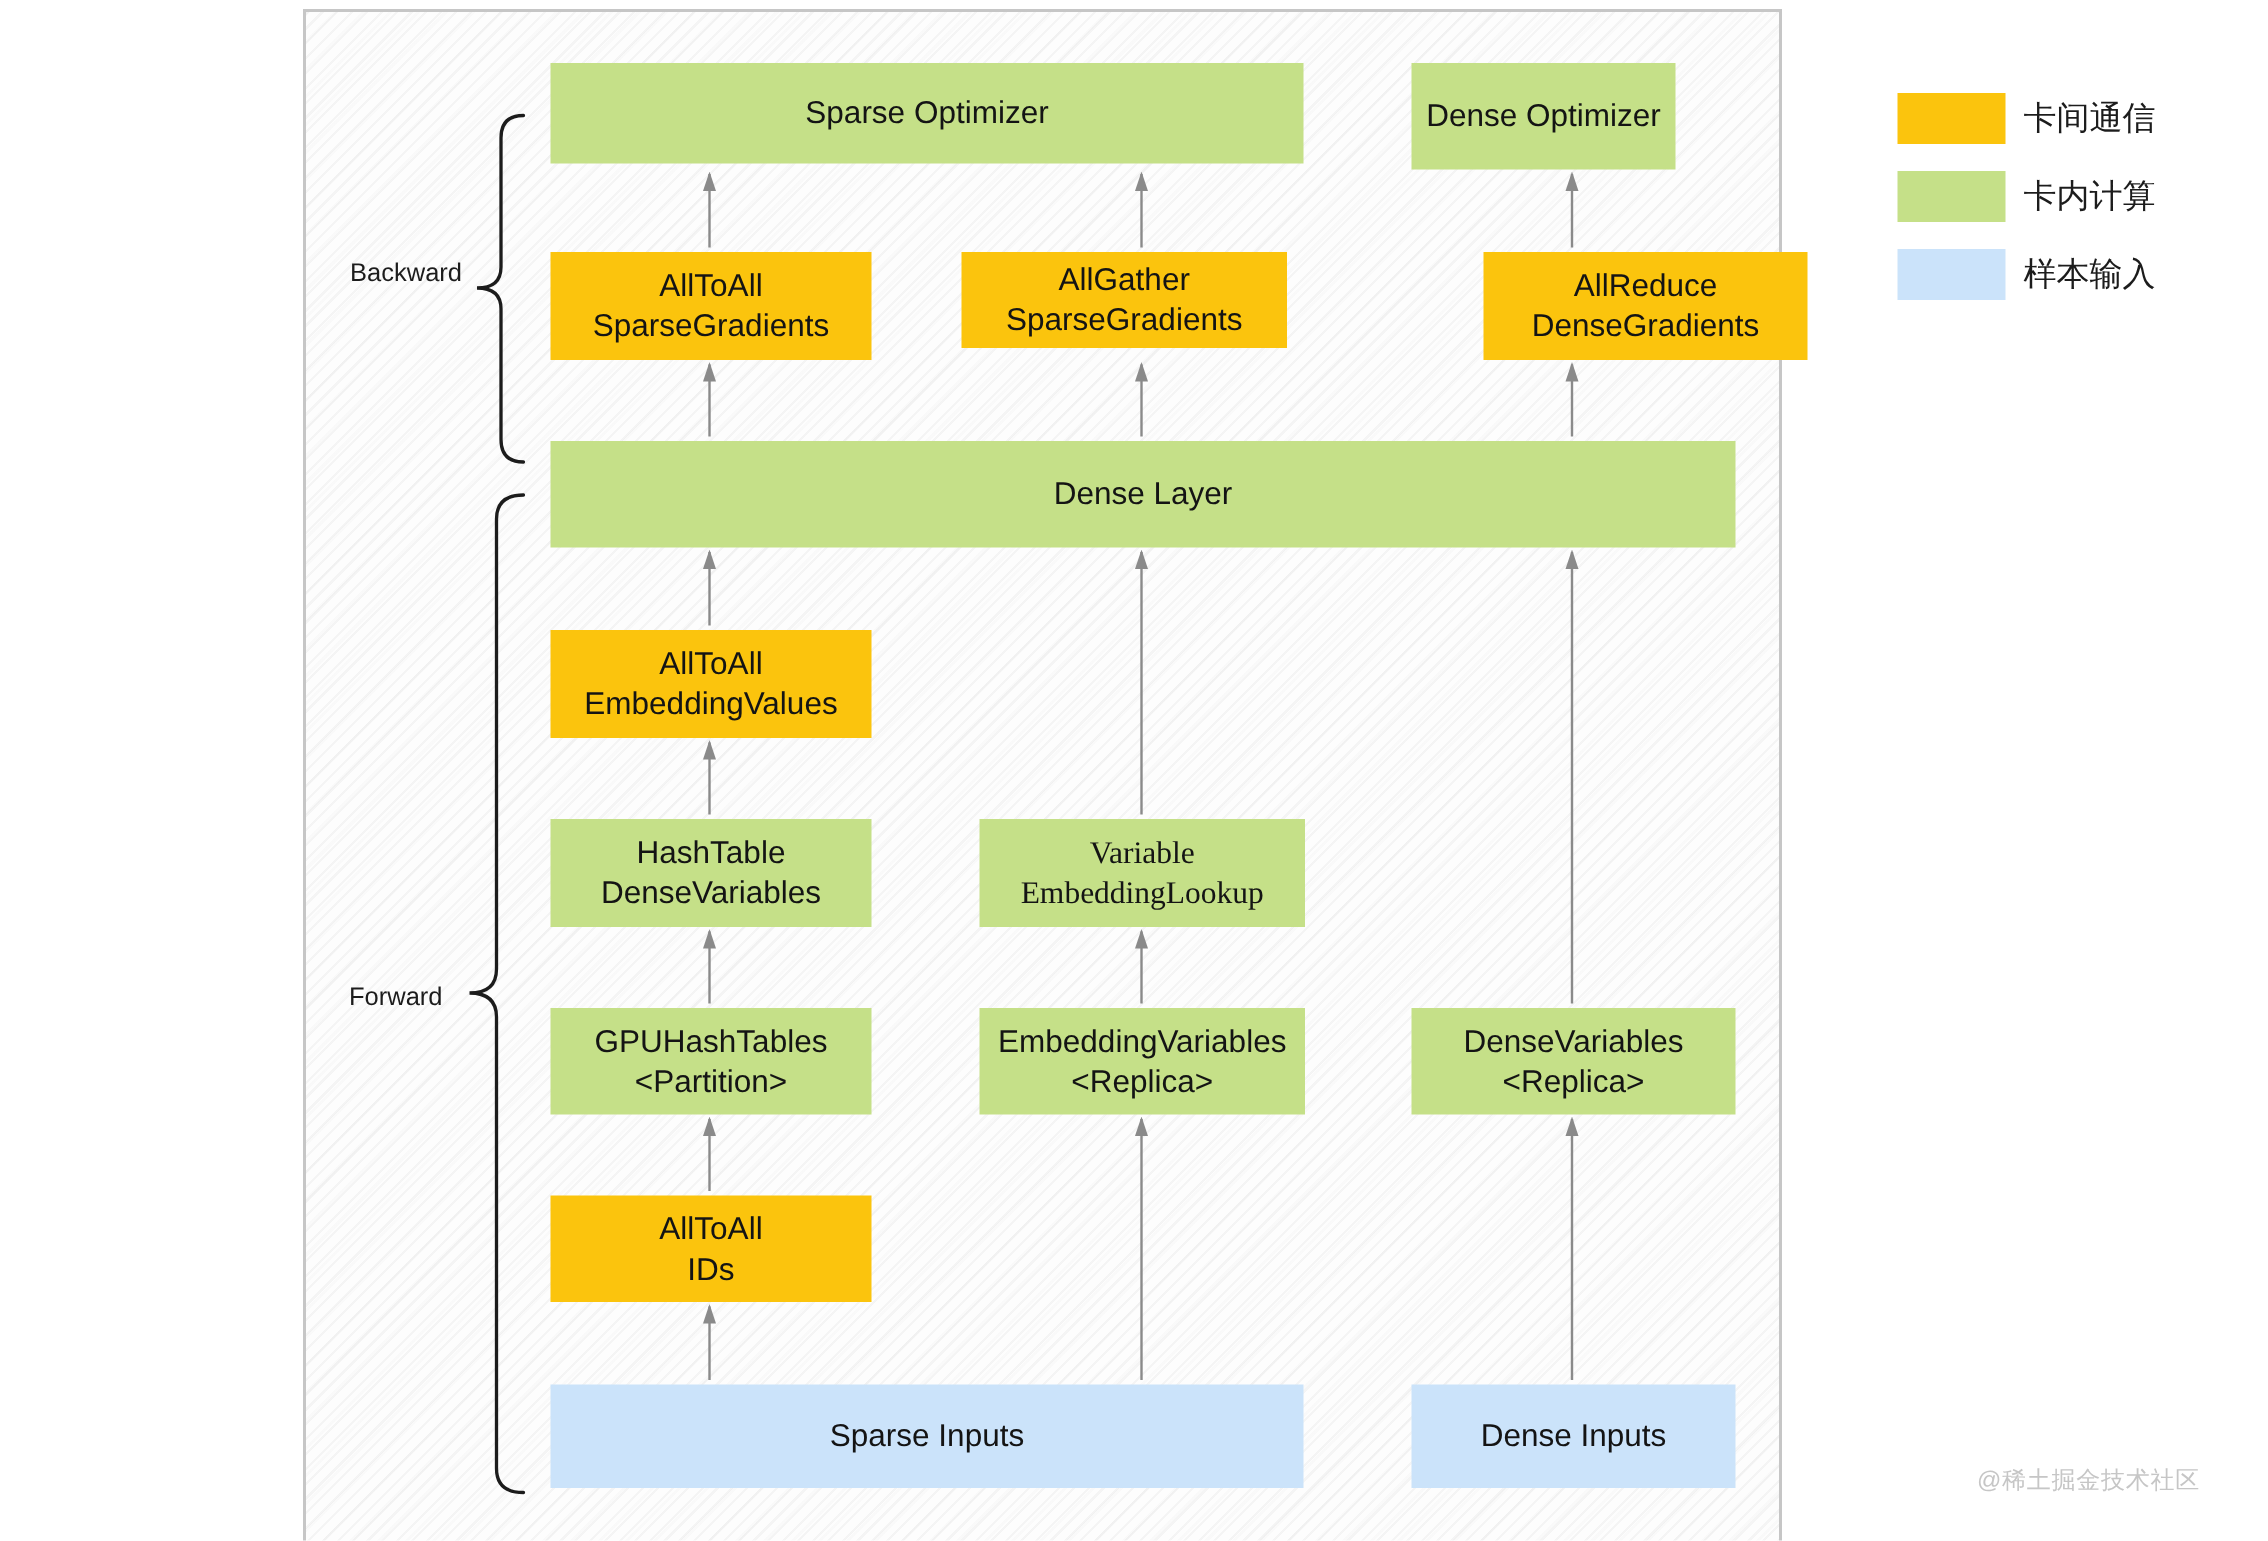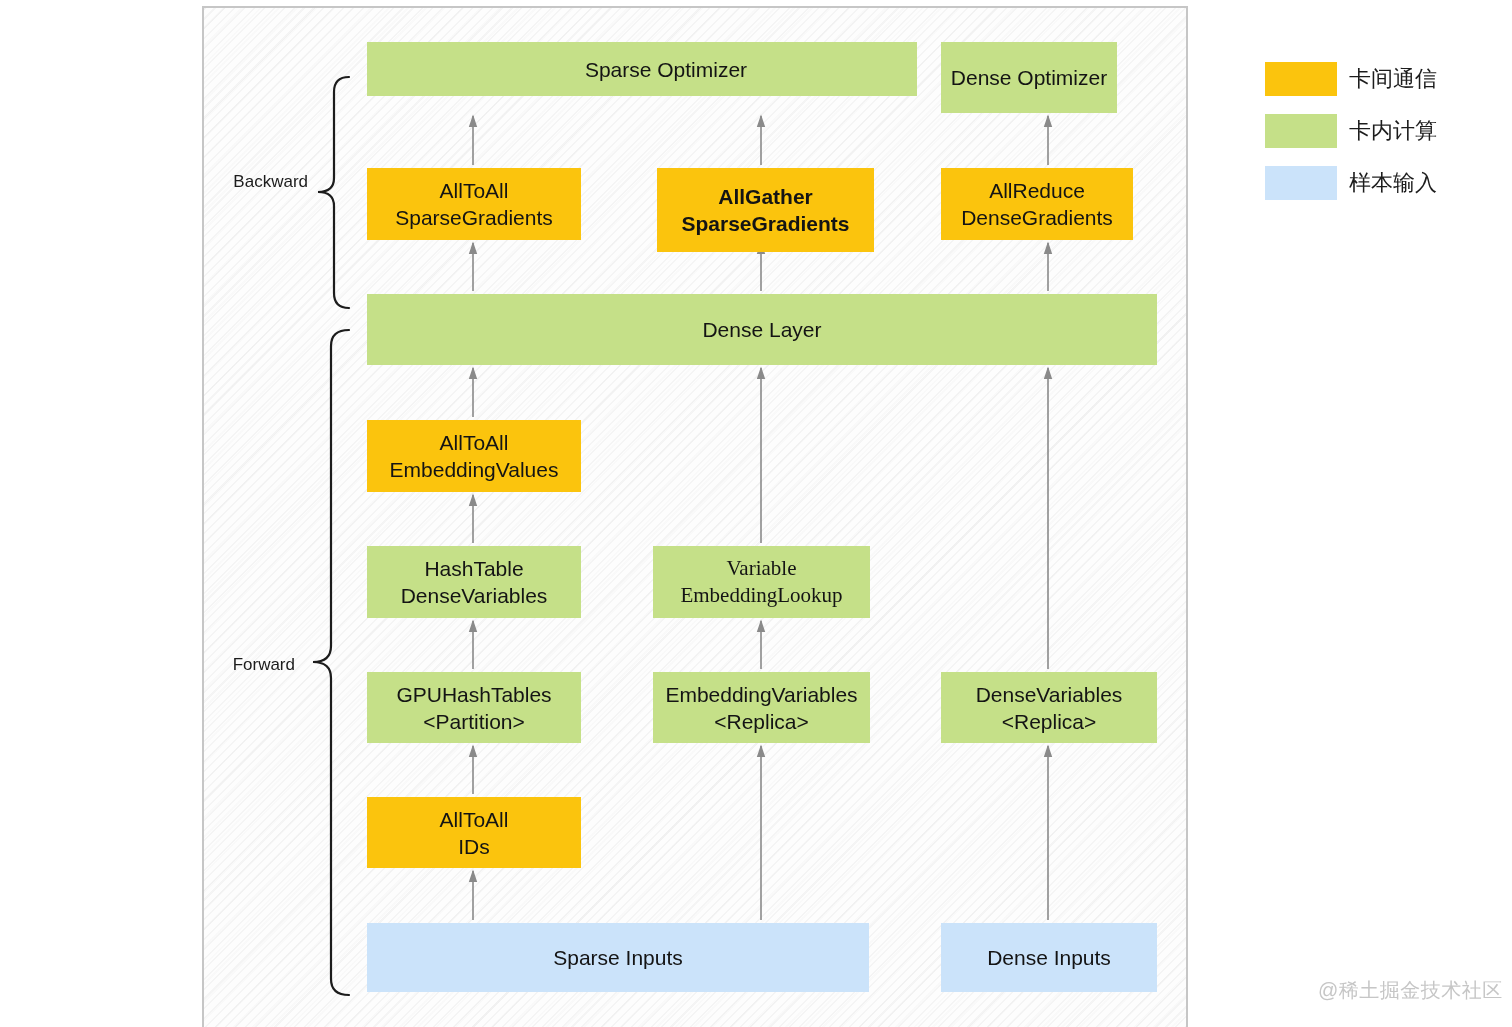--- a/index.html
+++ b/index.html
@@ -30,21 +30,21 @@
   .phase-label{
     position:absolute;font-size:17px;color:#1c1c1c;text-align:right;
   }
   svg.overlay{position:absolute;left:0;top:0;pointer-events:none;}
   .legend{position:absolute;left:1265px;top:62px;width:240px;}
   .legend-row{display:flex;align-items:center;margin-bottom:18px;height:34px;}
   .swatch{width:72px;height:34px;display:inline-block;margin-right:12px;flex:0 0 72px;}
   .legend-label{font-size:22px;color:#1c1c1c;}
   .watermark{
     position:absolute;left:1318px;top:977px;width:180px;
-    font-size:20px;color:#c6c6c6;letter-spacing:0.5px;white-space:nowrap;
+    font-size:16px;color:#c6c6c6;letter-spacing:0.5px;white-space:nowrap;
   }
 </style>
 </head>
 <body>
 
 <div class="canvas"></div>
 
 <div class="phase-label" style="left:200px;top:172px;width:108px;">Backward</div>
 <div class="phase-label" style="left:200px;top:655px;width:95px;">Forward</div>
 
@@ -74,36 +74,36 @@
     <line x1="1048" y1="669" x2="1048" y2="368" marker-end="url(#ah)"></line>
     <line x1="1048" y1="291" x2="1048" y2="243" marker-end="url(#ah)"></line>
     <line x1="1048" y1="165" x2="1048" y2="116" marker-end="url(#ah)"></line>
   </g>
   <g stroke="#1c1c1c" stroke-width="2.2" fill="none" stroke-linecap="round">
     <path d="M349,77 Q334,77 334,92 L334,178 Q334,192 318,192 Q334,192 334,206 L334,293 Q334,308 349,308"></path>
     <path d="M349,330 Q331,330 331,346 L331,646 Q331,662 313,662 Q331,662 331,678 L331,979 Q331,995 349,995"></path>
   </g>
 </svg>
 
-<div class="node compute" style="left:367px;top:42px;width:502px;height:54px;padding-left:48px;">
+<div class="node compute" style="left:367px;top:42px;width:502px;height:67px;">
   <span>Sparse Optimizer</span>
   </div>
 <div class="node compute" style="left:941px;top:42px;width:176px;height:71px;">
   <span>Dense Optimizer</span>
   </div>
 
 <div class="node comm" style="left:367px;top:168px;width:214px;height:72px;">
   <span>AllToAll
 SparseGradients</span>
   </div>
-<div class="node comm" style="left:657px;top:168px;width:217px;height:84px;font-weight:bold;">
+<div class="node comm" style="left:641px;top:168px;width:217px;height:64px;">
   <span>AllGather
 SparseGradients</span>
   </div>
-<div class="node comm" style="left:941px;top:168px;width:192px;height:72px;">
+<div class="node comm" style="left:989px;top:168px;width:216px;height:72px;">
   <span>AllReduce
 DenseGradients</span>
   </div>
 
 <div class="node compute" style="left:367px;top:294px;width:790px;height:71px;">
   <span>Dense Layer</span>
   </div>
 
 <div class="node comm" style="left:367px;top:420px;width:214px;height:72px;">
   <span>AllToAll

